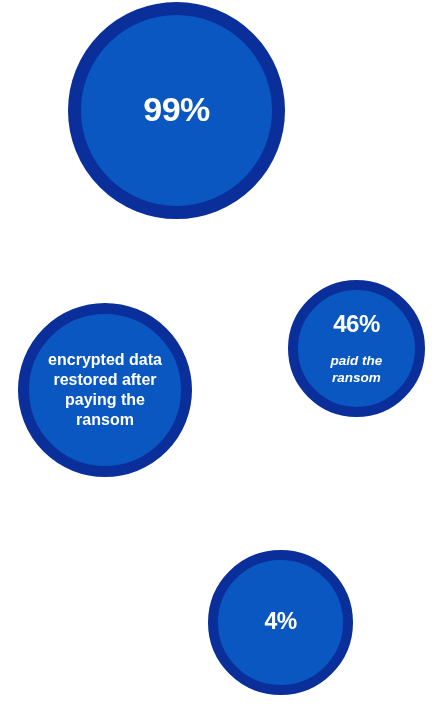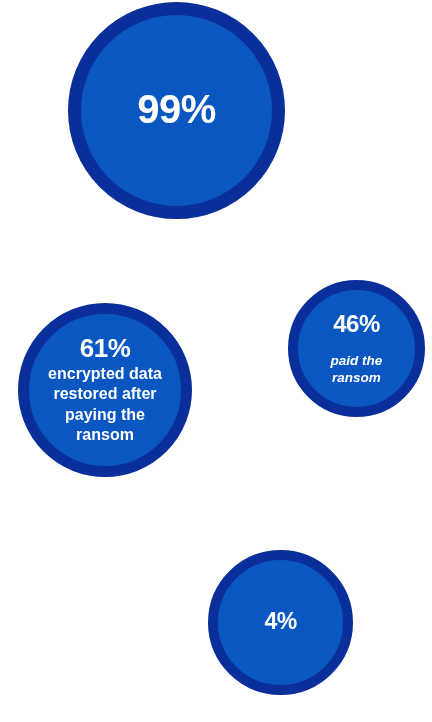--- a/index.html
+++ b/index.html
@@ -40,21 +40,21 @@
 
   
   .bubble-1 {
     left: 68px;
     top: 2px;
     width: 217px;
     height: 217px;
     border-width: 13px;
   }
   .bubble-1 .stat-value {
-    font-size: 40px;
+    font-size: 34px;
     line-height: 1.0;
     margin-bottom: 4px;
   }
   .bubble-1 .stat-label {
     font-size: 16.5px;
     line-height: 1.24;
   }
 
   
   .bubble-2 {
@@ -128,21 +128,20 @@
 </head>
 <body>
 
 <div class="infographic">
 
   <div class="stat-bubble bubble-1">
     <div class="stat-value">99%</div>
   </div>
 
   <div class="stat-bubble bubble-2">
-    <div class="stat-value">61%</div>
     <div class="stat-label">encrypted data
 restored after
 paying the
 ransom</div>
   </div>
 
   <div class="stat-bubble bubble-3">
     <div class="stat-value">46%</div>
     <div class="stat-label">paid the
 ransom</div>

